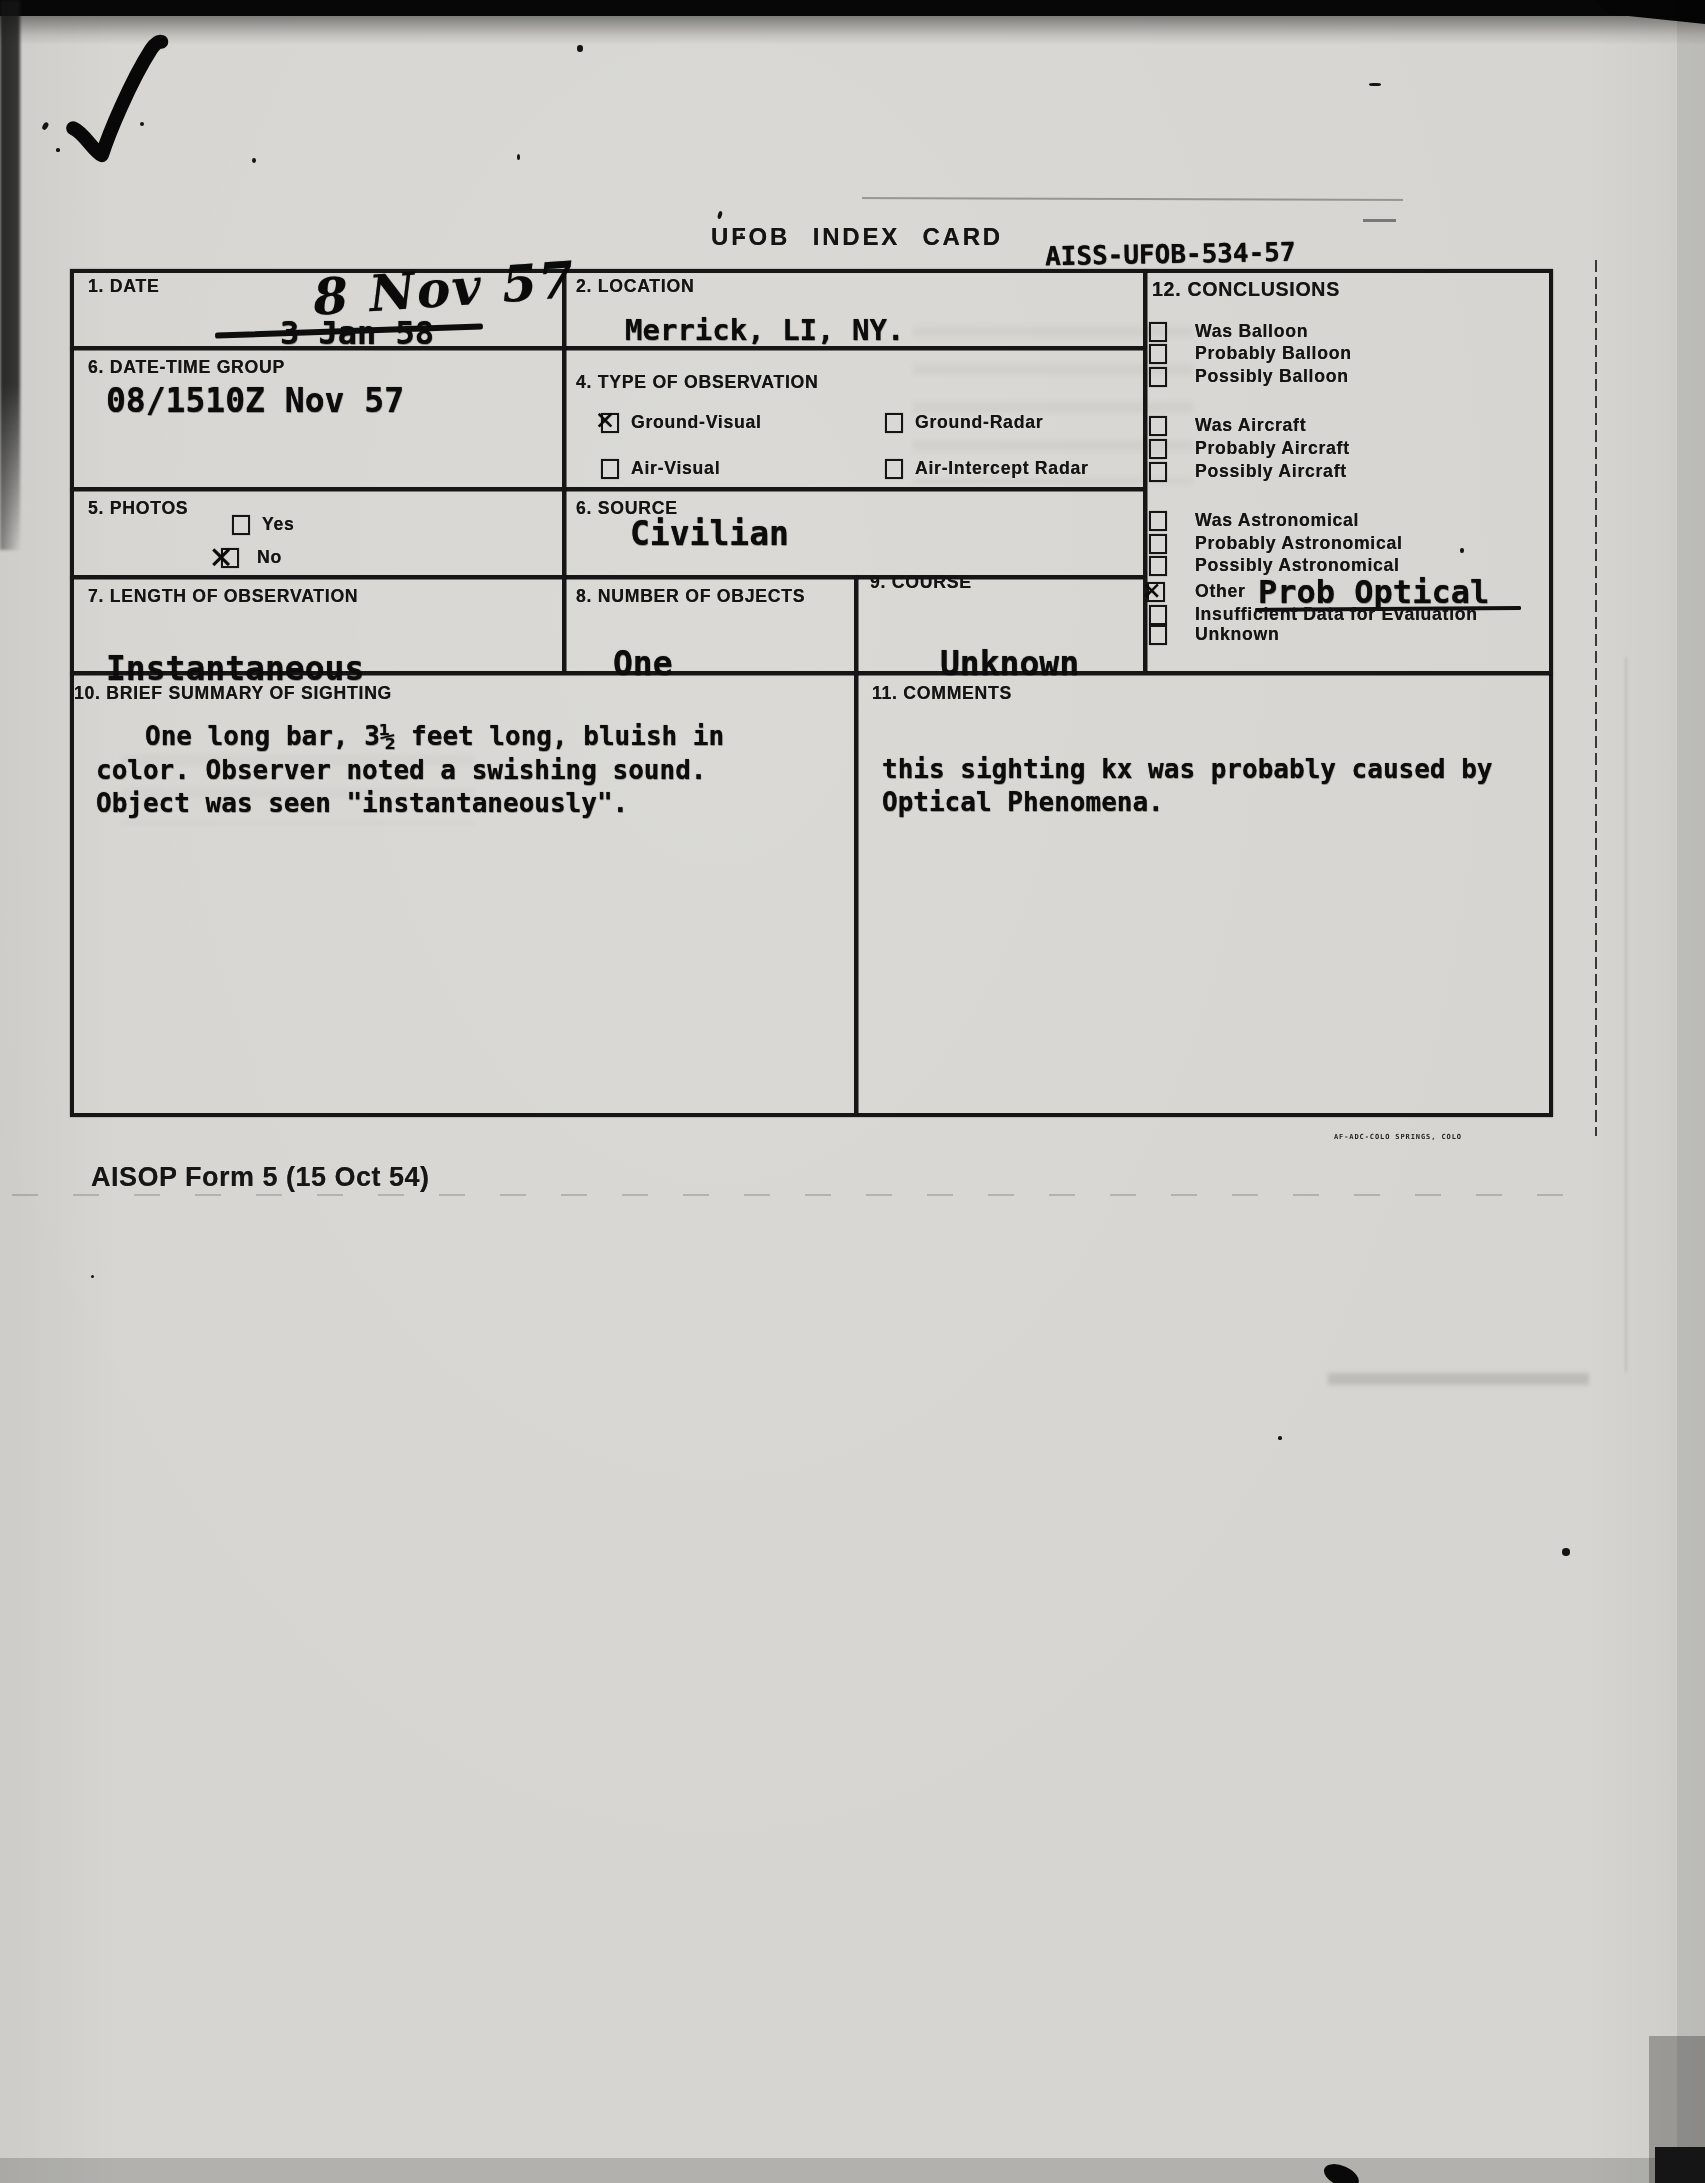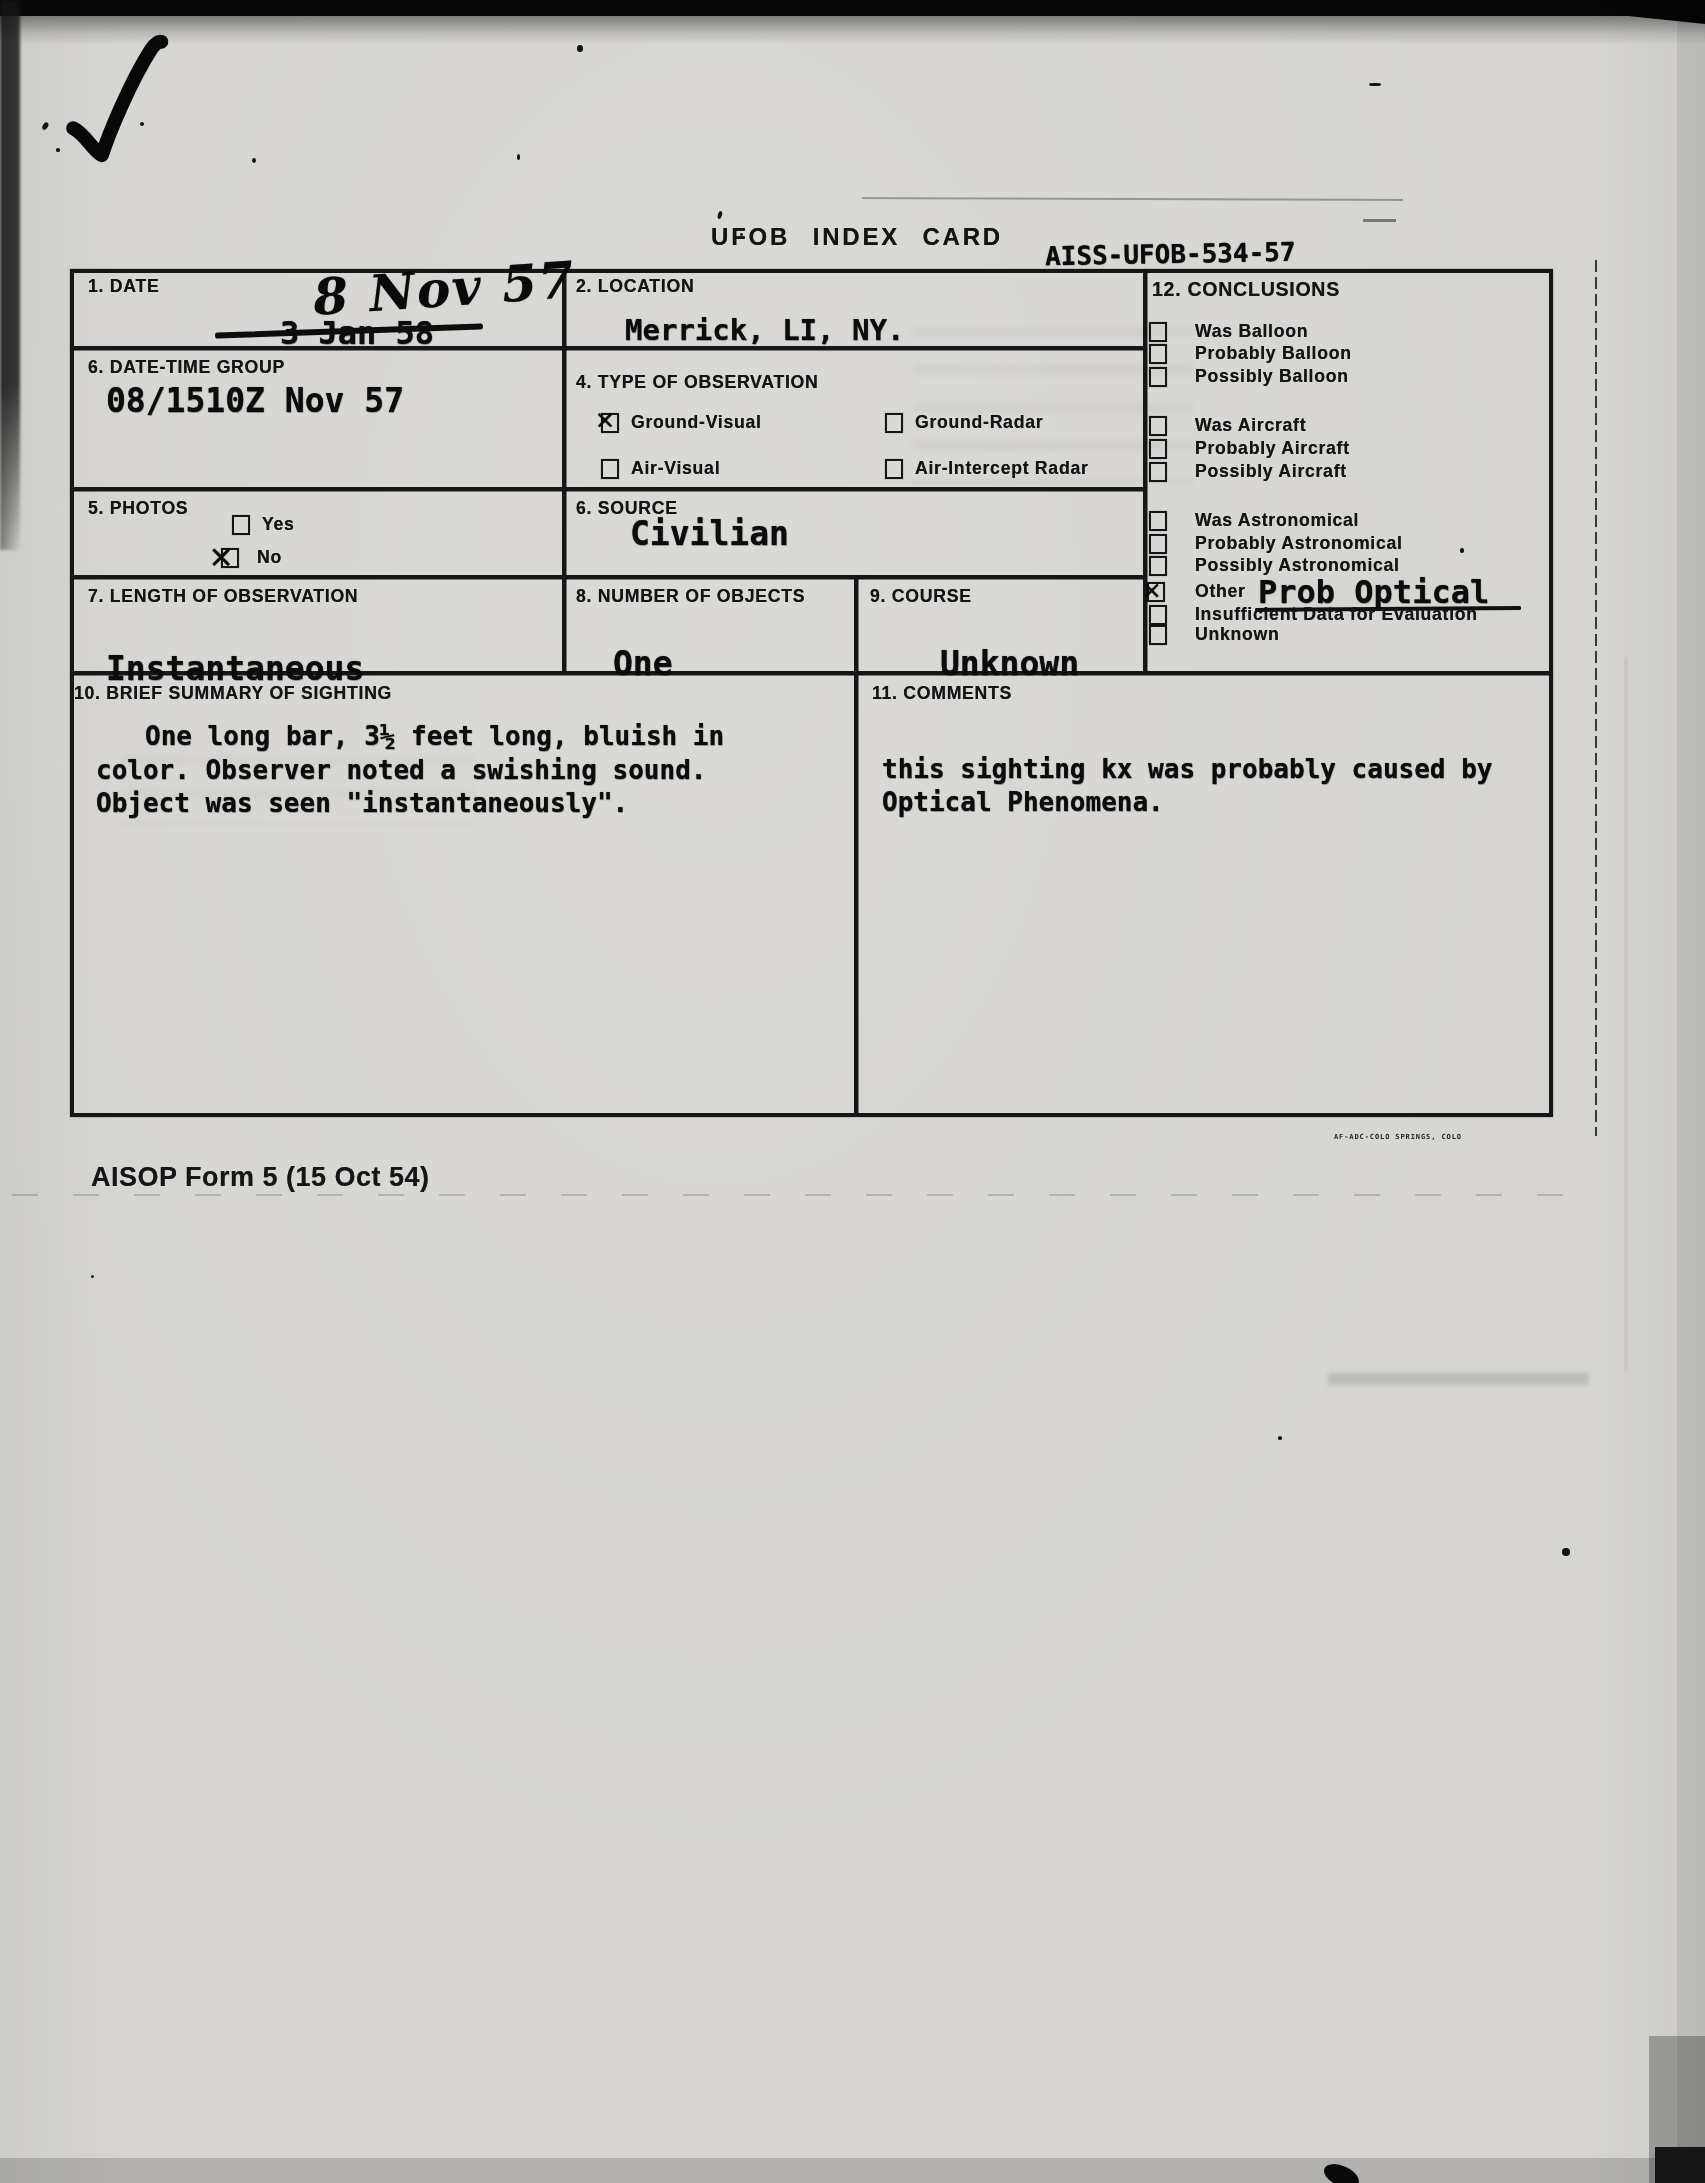--- a/index.html
+++ b/index.html
@@ -131,21 +131,21 @@
 
   <div class="lbl" style="left:576px;top:498px;">6. SOURCE</div>
   <div class="typed t70" style="left:630px;top:514px;">Civilian</div>
 
   <div class="lbl" style="left:88px;top:586px;">7. LENGTH OF OBSERVATION</div>
   <div class="typed t70" style="left:106px;top:649px;">Instantaneous</div>
 
   <div class="lbl" style="left:576px;top:586px;">8. NUMBER OF OBJECTS</div>
   <div class="typed t70" style="left:613px;top:644px;">One</div>
 
-  <div class="lbl" style="left:870px;top:586px;">9. COURSE</div>
+  <div class="lbl" style="left:870px;top:572px;">9. COURSE</div>
   <div class="typed t70" style="left:940px;top:644px;">Unknown</div>
 
   <div class="lbl" style="left:74px;top:683px;">10. BRIEF SUMMARY OF SIGHTING</div>
   <div class="typed t56" style="left:145px;top:721px;">One long bar, 3½ feet long, bluish in</div>
   <div class="typed t56" style="left:96px;top:755px;">color.  Observer noted a swishing sound.</div>
   <div class="typed t56" style="left:96px;top:788px;">Object was seen "instantaneously".</div>
 
   <div class="lbl" style="left:872px;top:683px;">11. COMMENTS</div>
   <div class="typed t56" style="left:882px;top:754px;">this sighting kx was probably caused by</div>
   <div class="typed t56" style="left:882px;top:787px;">Optical Phenomena.</div>

